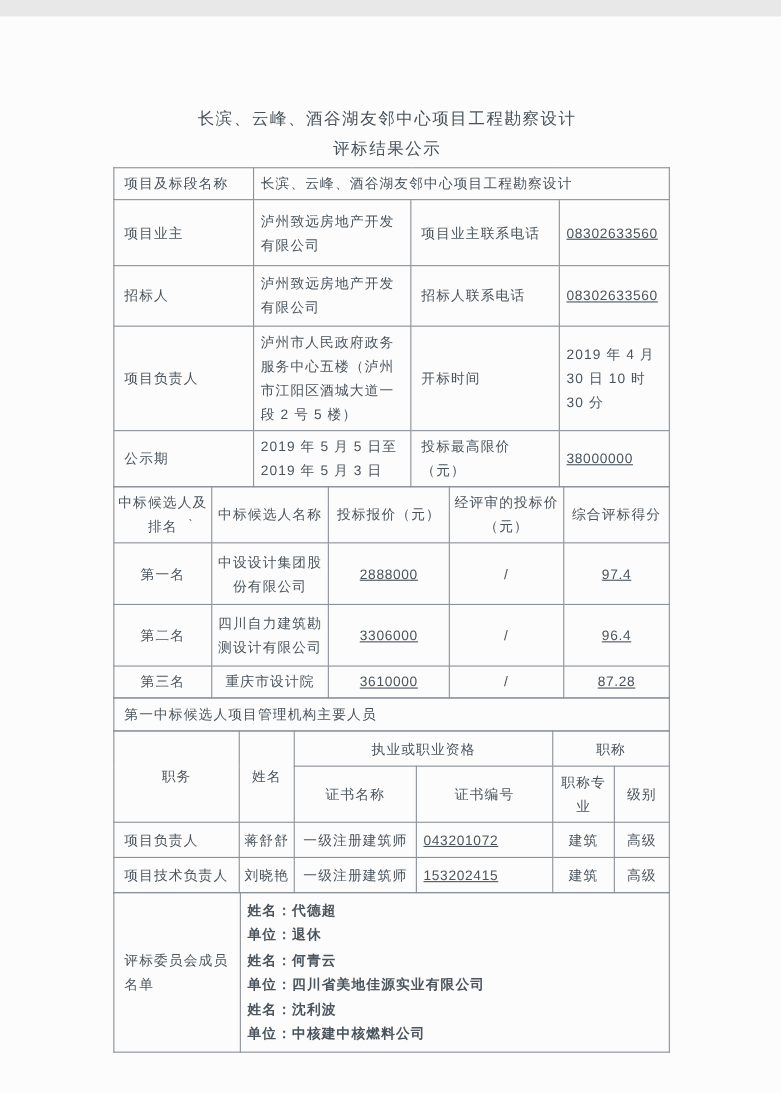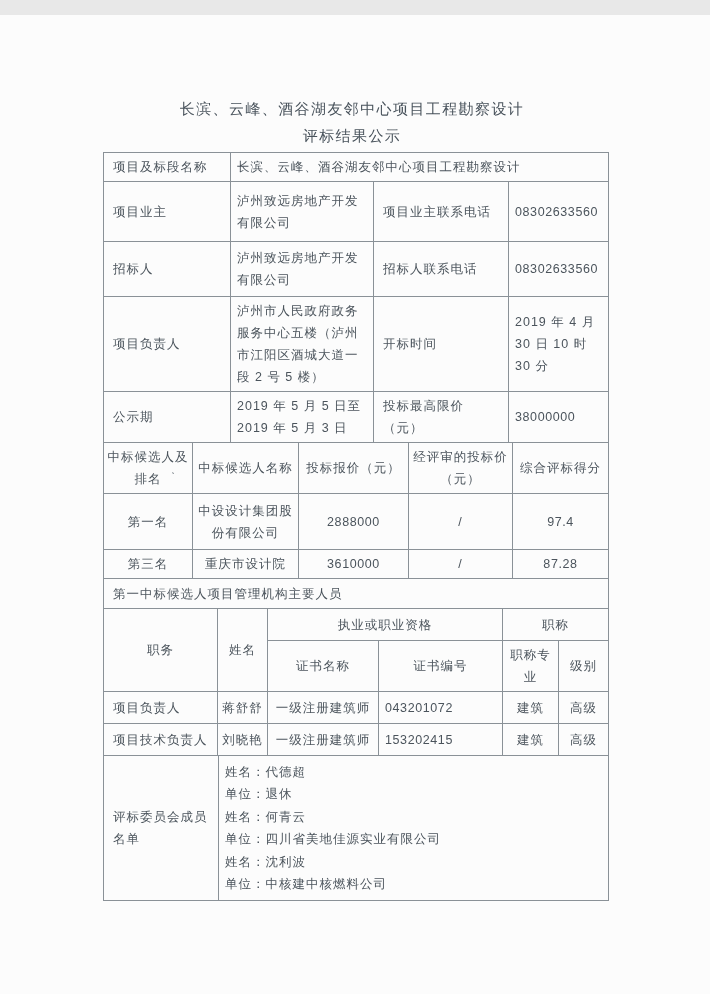--- a/index.html
+++ b/index.html
@@ -47,30 +47,30 @@
   table + table{margin-top:-1px;}
   td{
     border:1px solid var(--border);
     padding:3px 6px;
     vertical-align:middle;
     line-height:22px;
     overflow:hidden;
   }
   td.lbl{padding-left:9px;}
   td.center{text-align:center;padding-left:3px;padding-right:3px;}
-  td.num{letter-spacing:0.6px;}
+  td.num{letter-spacing:0.6px;text-decoration:underline;}
   .rank-head{position:relative;}
   .pen-mark{
     position:absolute;
     right:16px;bottom:5px;
     font-size:11px;
     color:#5a646d;
   }
   .committee-lines{padding:2px 0;}
-  .committee-lines div{line-height:22.4px;}
+  .committee-lines div{line-height:22.4px;font-weight:bold;}
 </style>
 </head>
 <body>
 
 <div class="page">
 
   <div class="title-block">
     <div>长滨、云峰、酒谷湖友邻中心项目工程勘察设计</div>
     <div>评标结果公示</div>
   </div>
@@ -134,20 +134,27 @@
         <td class="center">投标报价（元）</td>
         <td class="center">经评审的投标价（元）</td>
         <td class="center">综合评标得分</td>
       </tr>
       <tr style="height:56px">
         <td class="center">第一名</td>
         <td class="center">中设设计集团股份有限公司</td>
         <td class="center num">2888000</td>
         <td class="center">/</td>
         <td class="center num">97.4</td>
+      </tr>
+      <tr style="height:56px">
+        <td class="center">第二名</td>
+        <td class="center">四川自力建筑勘测设计有限公司</td>
+        <td class="center num">3306000</td>
+        <td class="center">/</td>
+        <td class="center num">96.4</td>
       </tr>
       <tr style="height:15px">
         <td class="center">第三名</td>
         <td class="center">重庆市设计院</td>
         <td class="center num">3610000</td>
         <td class="center">/</td>
         <td class="center num">87.28</td>
       </tr>
     </tbody>
       </table>

